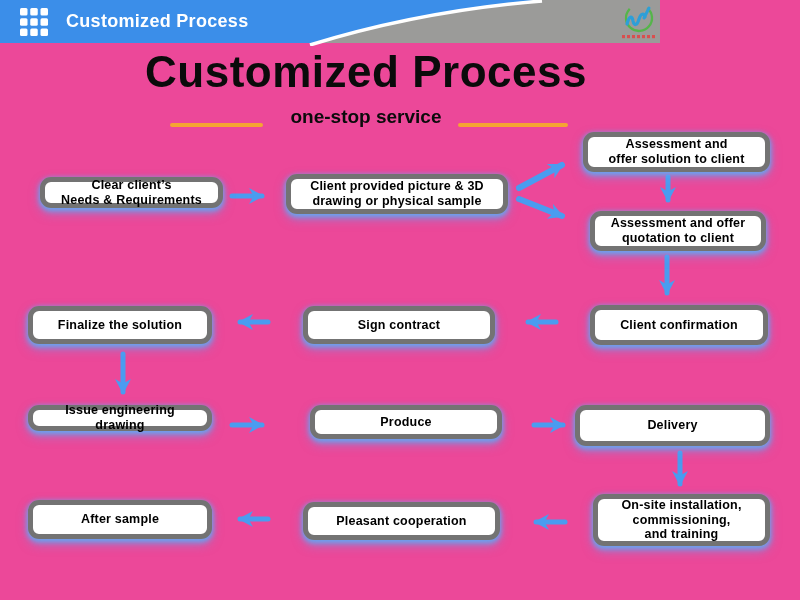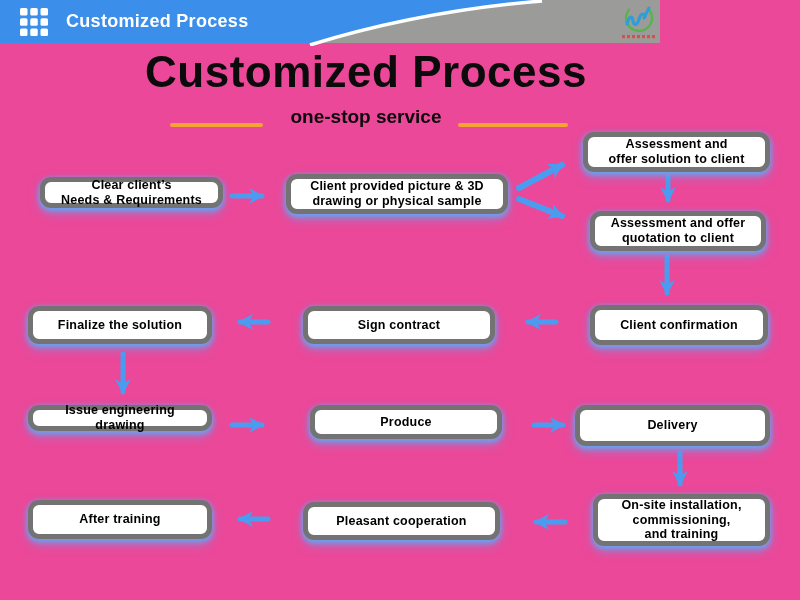--- a/index.html
+++ b/index.html
@@ -156,16 +156,16 @@
     </div>
   <div class="box" style="left:593px;top:494px;width:177px;height:52px">
       <span>On-site installation,
 commissioning,
 and training</span>
     </div>
   <div class="box" style="left:303px;top:502px;width:197px;height:38px">
       <span>Pleasant cooperation</span>
     </div>
   <div class="box" style="left:28px;top:500px;width:184px;height:39px">
-      <span>After training</span>
+      <span>After sample</span>
     </div>
 
 </div>
 
 </body></html>

